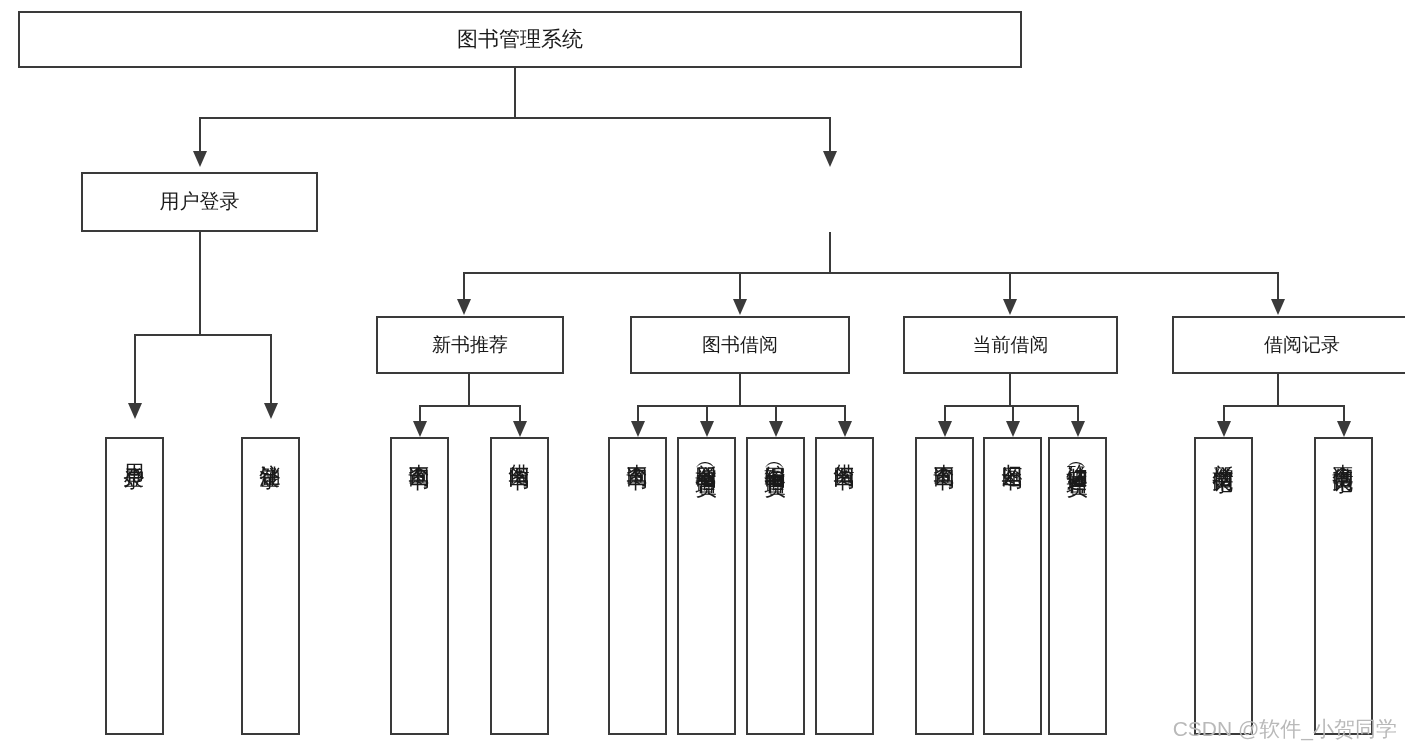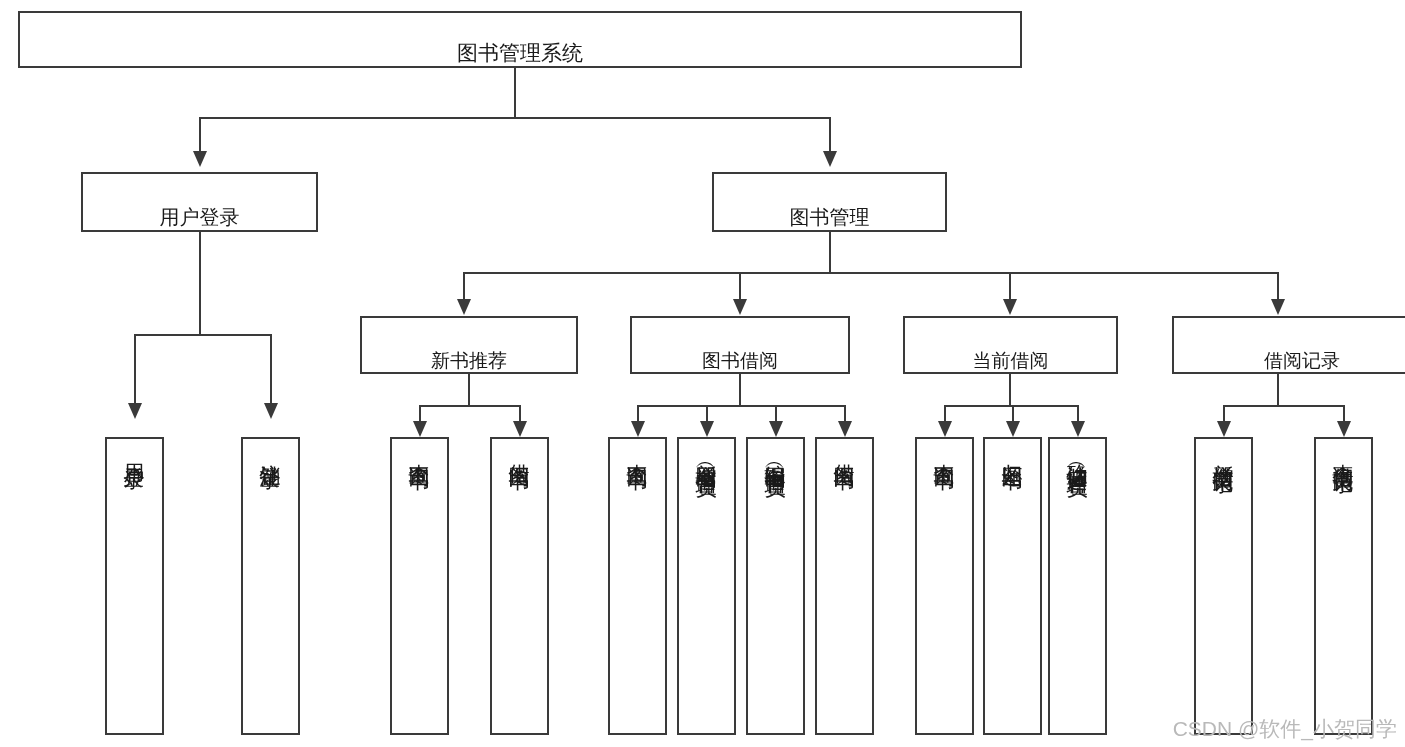--- a/index.html
+++ b/index.html
@@ -18,21 +18,21 @@
     background: #ffffff;
     overflow: hidden;
   }
   
   .node {
     position: absolute;
     box-sizing: border-box;
     background: #ffffff;
     border: 2px solid #3a3a3a;
     display: flex;
-    align-items: flex-end;
+    align-items: center;
     justify-content: center;
     color: #1a1a1a;
   }
   .node .lbl {
     display: block;
     text-align: center;
     line-height: 1.18;
     white-space: nowrap;
   }
   
@@ -95,43 +95,40 @@
 
   <div class="ln v" style="left:199px; top:117px; height:34px;"></div>
   <div class="arrow" style="left:193px; top:151px;"></div>
   <div class="ln v" style="left:829px; top:117px; height:34px;"></div>
   <div class="arrow" style="left:823px; top:151px;"></div>
 
   <div class="node h1" style="left:81px; top:172px; width:237px; height:60px;">
     <span class="lbl">用户登录</span>
   </div>
 
-  <div class="node h1" style="left:712px; top:172px; width:235px; height:60px;">
-    <span class="lbl">图书管理</span>
-  </div>
 
   <div class="ln v" style="left:199px; top:232px; height:103px;"></div>
   <div class="ln h" style="left:134px; top:334px; width:137px;"></div>
   <div class="ln v" style="left:134px; top:334px; height:69px;"></div>
   <div class="arrow" style="left:128px; top:403px;"></div>
   <div class="ln v" style="left:270px; top:334px; height:69px;"></div>
   <div class="arrow" style="left:264px; top:403px;"></div>
 
   <div class="ln v" style="left:829px; top:232px; height:41px;"></div>
   <div class="ln h" style="left:463px; top:272px; width:815px;"></div>
   <div class="ln v" style="left:463px; top:272px; height:27px;"></div>
   <div class="arrow" style="left:457px; top:299px;"></div>
   <div class="ln v" style="left:739px; top:272px; height:27px;"></div>
   <div class="arrow" style="left:733px; top:299px;"></div>
   <div class="ln v" style="left:1009px; top:272px; height:27px;"></div>
   <div class="arrow" style="left:1003px; top:299px;"></div>
   <div class="ln v" style="left:1277px; top:272px; height:27px;"></div>
   <div class="arrow" style="left:1271px; top:299px;"></div>
 
-  <div class="node h2" style="left:360px; top:316px; width:218px; height:58px;">
+  <div class="node h2" style="left:376px; top:316px; width:188px; height:58px;">
     <span class="lbl">新书推荐</span>
   </div>
   <div class="node h2" style="left:903px; top:316px; width:215px; height:58px;">
     <span class="lbl">当前借阅</span>
   </div>
   <div class="node h2" style="left:630px; top:316px; width:220px; height:58px;">
     <span class="lbl">图书借阅</span>
   </div>
   <div class="node h2" style="left:1172px; top:316px; width:260px; height:58px;">
     <span class="lbl">借阅记录</span>

